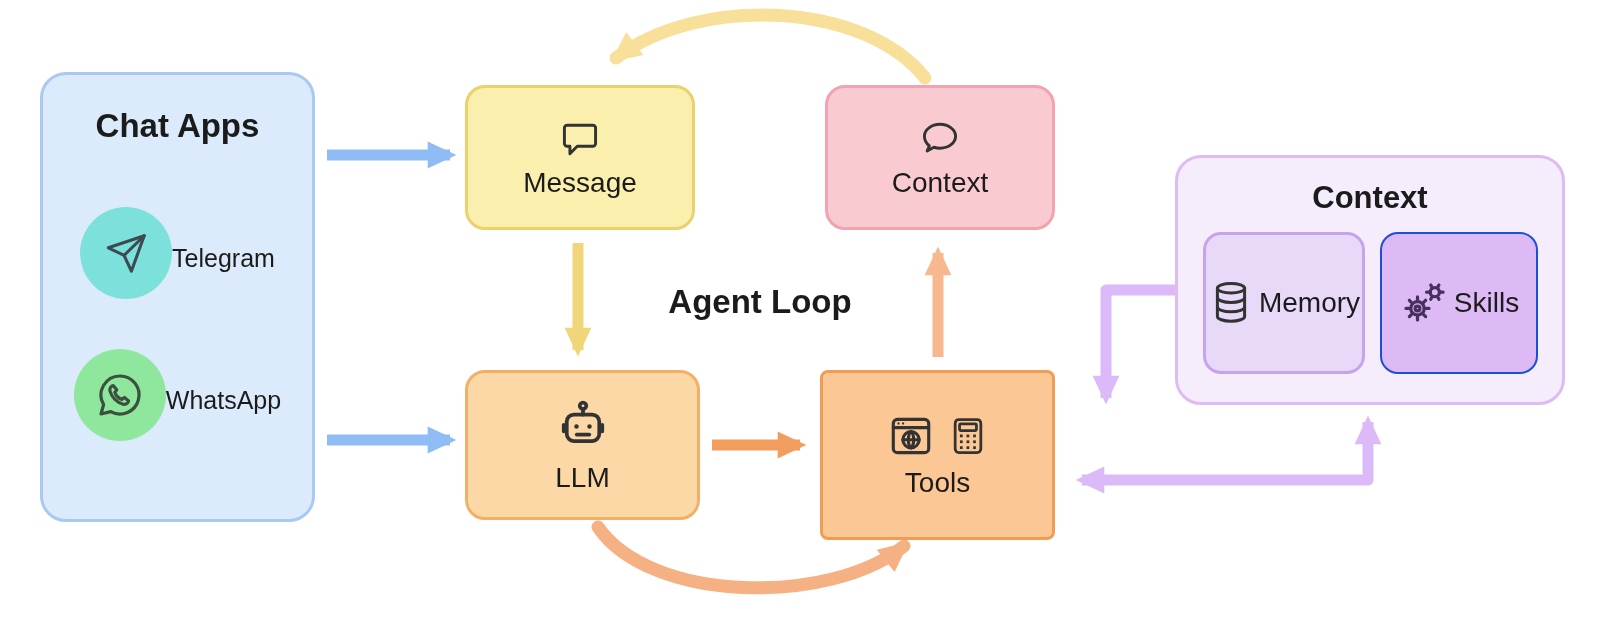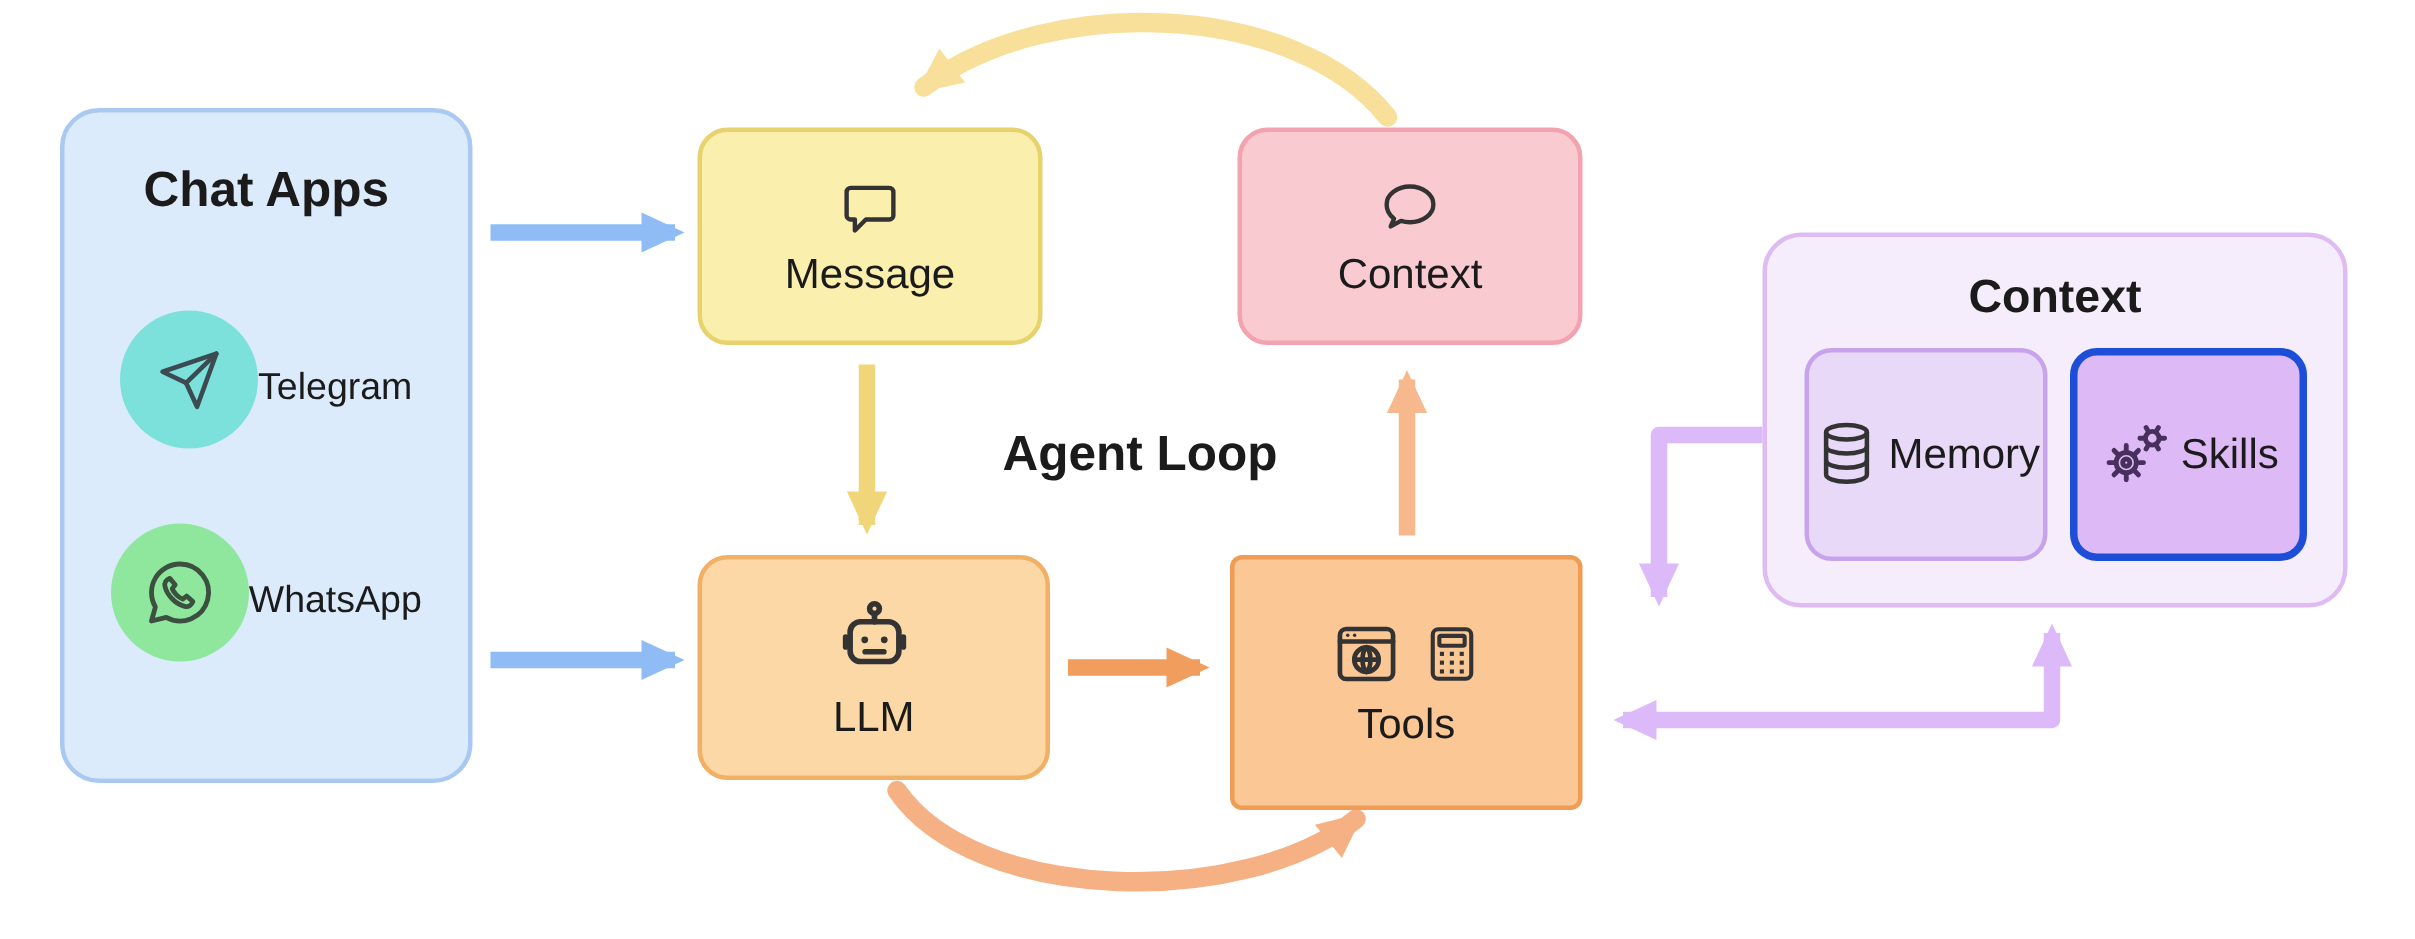--- a/index.html
+++ b/index.html
@@ -39,21 +39,21 @@
     text-align:center; font-size:33px; font-weight:600; }
 
   
   .context { left:1175px; top:155px; width:390px; height:250px;
     background:#f6edfc; border:3px solid #debcf3; border-radius:26px; }
   .context-title { text-align:center; margin-top:22px; font-size:31px; font-weight:600; }
   .context-row { display:flex; justify-content:center; gap:15px; margin-top:16px; }
   .sub-node { display:flex; flex-direction:row; align-items:center; justify-content:center; gap:4px;
     border-radius:18px; }
   .memory { width:162px; height:142px; background:#e8d9f8; border:3px solid #c7a3ee; }
-  .skills { width:158px; height:142px; background:#ddbaf6; border:5px solid #1d4ed8; }
+  .skills { width:158px; height:142px; background:#ddbaf6; border:2px solid #1d4ed8; }
   .sub-label { font-size:28px; font-weight:500; }
 
   .icon { display:block; }
 </style>
 </head>
 <body>
 
 <div class="stage">
 
   <svg class="arrows" viewBox="0 0 1610 626">

